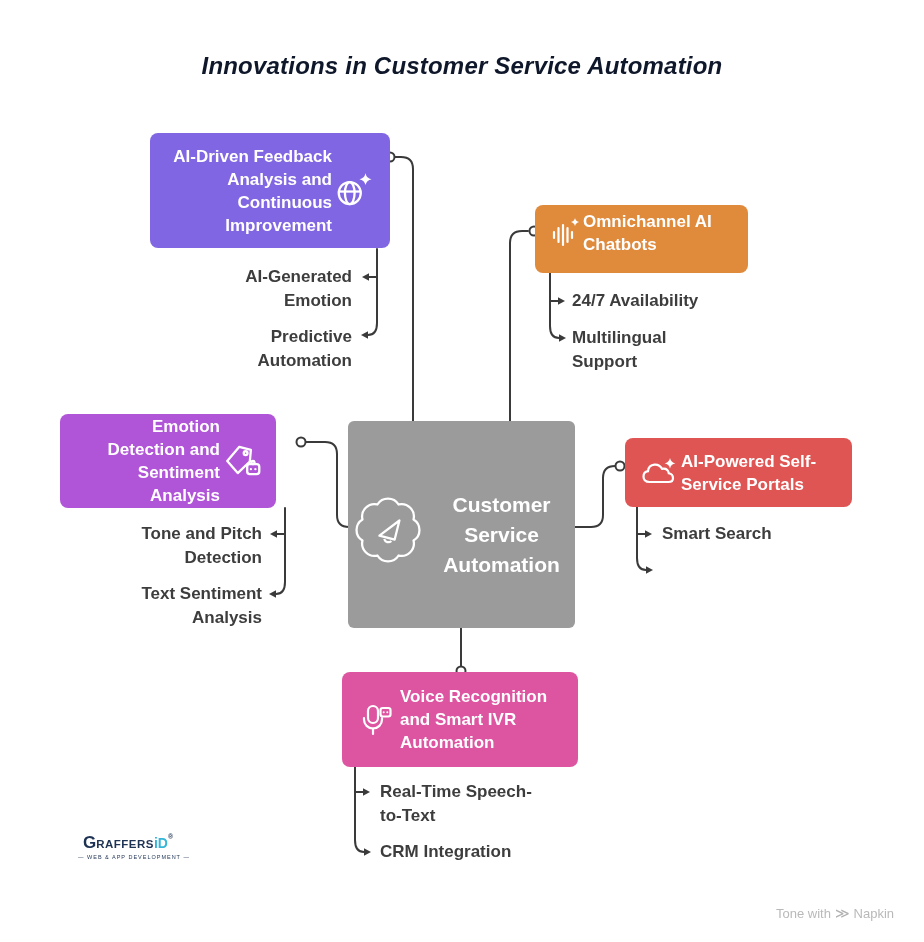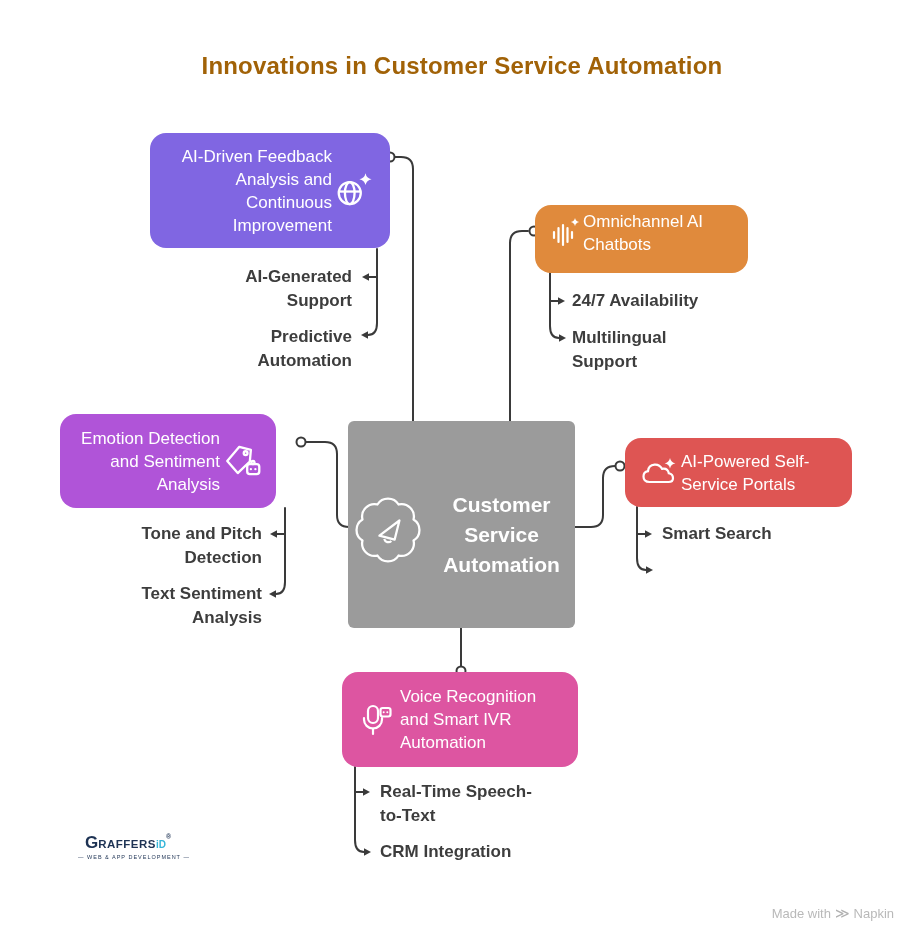--- a/index.html
+++ b/index.html
@@ -3,31 +3,32 @@
 <meta charset="utf-8">
 <style>
   html,body{margin:0;padding:0;background:#fff;}
   .canvas{
     position:relative;width:924px;height:942px;margin:0 auto;
     background:#ffffff;overflow:hidden;
     font-family:"Liberation Sans", sans-serif;
   }
   .page-title{
     position:absolute;left:0;top:52px;width:100%;
-    text-align:center;font-size:24px;font-weight:700;color:#a16207;
+    text-align:center;font-size:24px;font-weight:700;color:#0f172a;
     letter-spacing:.2px;
+    font-style:italic;
   }
   svg.wires{position:absolute;left:0;top:0;pointer-events:none;}
   .wire{fill:none;stroke:#3a3a3a;stroke-width:2;stroke-linecap:round;}
   .wire-dot{fill:#ffffff;stroke:#3a3a3a;stroke-width:2;}
   .wire-arrow{fill:#3a3a3a;stroke:none;}
   .node{
-    position:absolute;border-radius:16px;color:#ffffff;
+    position:absolute;border-radius:8px;color:#ffffff;
     display:flex;align-items:center;box-sizing:border-box;
-    font-weight:400;font-size:17px;line-height:23px;
+    font-weight:700;font-size:17px;line-height:23px;
   }
   .node .txt{flex:1 1 auto;}
   .node .txt.right{text-align:right;}
   .node .txt.left{text-align:left;}
   .node .ic{flex:0 0 auto;display:flex;align-items:center;justify-content:center;}
   .center-node{
     position:absolute;border-radius:6px;color:#fff;
     display:flex;flex-direction:row;align-items:center;
     box-sizing:border-box;padding-top:14px;
   }
@@ -36,21 +37,21 @@
   }
   .child{
     position:absolute;font-size:17px;font-weight:700;line-height:24px;color:#3d3d3d;
   }
   .child.r{text-align:right;}
   .child.l{text-align:left;}
   .logo{position:absolute;left:78px;top:833px;width:100px;text-align:center;}
   .logo-line1{white-space:nowrap;color:#1e3354;font-weight:700;}
   .logo-line1 .g{font-size:17px;}
   .logo-line1 .rest{font-size:11.5px;letter-spacing:.5px;}
-  .logo-line1 .id{font-size:10px;color:#35b6d9;}
+  .logo-line1 .id{font-size:14px;color:#35b6d9;}
   .logo-line1 .reg{font-size:7px;vertical-align:top;color:#1e3354;}
   .logo-tagline{font-size:5.5px;color:#1e3354;letter-spacing:1px;margin-top:1px;white-space:nowrap;}
   .watermark{
     position:absolute;right:30px;top:905px;font-size:13px;color:#b9b9b9;
     display:flex;align-items:center;gap:4px;cursor:pointer;
   }
   .watermark .nk{font-size:14px;color:#b0b0b0;}
 </style>
 </head>
 <body>
@@ -170,21 +171,21 @@
         <path d="M6 19 V20.5 A9 9 0 0 0 24 20.5 V19"></path>
         <line x1="15" y1="29.5" x2="15" y2="35"></line>
         <rect x="22.5" y="9" width="10" height="8.5" rx="2.2"></rect>
         <circle cx="25.7" cy="13.2" r="1" fill="#fff" stroke="none"></circle>
         <circle cx="29.3" cy="13.2" r="1" fill="#fff" stroke="none"></circle>
       </svg>
     </div>
     <div class="txt left" style="max-width:160px;">Voice Recognition and Smart IVR Automation</div>
   </div>
 
-  <div class="child r" style="left:202px;top:265px;width:150px;">AI-Generated Support</div>
+  <div class="child r" style="left:202px;top:265px;width:150px;">AI-Generated Emotion</div>
   <div class="child r" style="left:202px;top:325px;width:150px;">Predictive Automation</div>
 
   <div class="child l" style="left:572px;top:289px;width:200px;">24/7 Availability</div>
   <div class="child l" style="left:572px;top:326px;width:112px;">Multilingual Support</div>
 
   <div class="child r" style="left:112px;top:522px;width:150px;">Tone and Pitch Detection</div>
   <div class="child r" style="left:112px;top:582px;width:150px;">Text Sentiment Analysis</div>
 
   <div class="child l" style="left:662px;top:522px;width:200px;">Smart Search</div>
 
@@ -192,18 +193,18 @@
   <div class="child l" style="left:380px;top:840px;width:200px;">CRM Integration</div>
 
   <div class="logo">
     <div class="logo-line1">
       <span class="g">G</span><span class="rest">RAFFERS</span><span class="id">iD</span><span class="reg">®</span>
     </div>
     <div class="logo-tagline">— WEB &amp; APP DEVELOPMENT —</div>
   </div>
 
   <div class="watermark">
-    <span>Made with</span>
+    <span>Tone with</span>
     <span class="nk">≫</span>
     <span>Napkin</span>
   </div>
 
 </div>
 
 </body></html>

